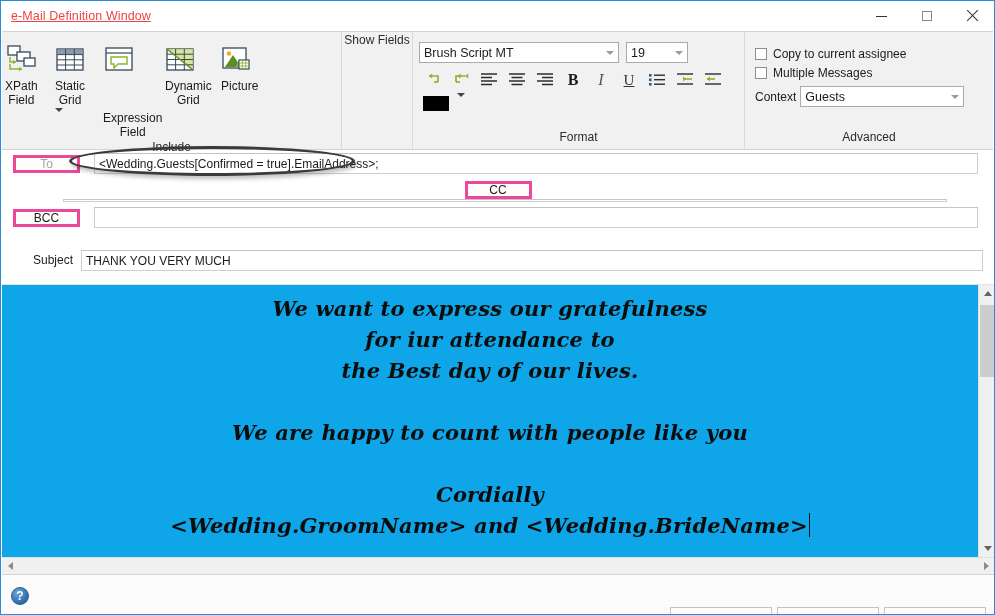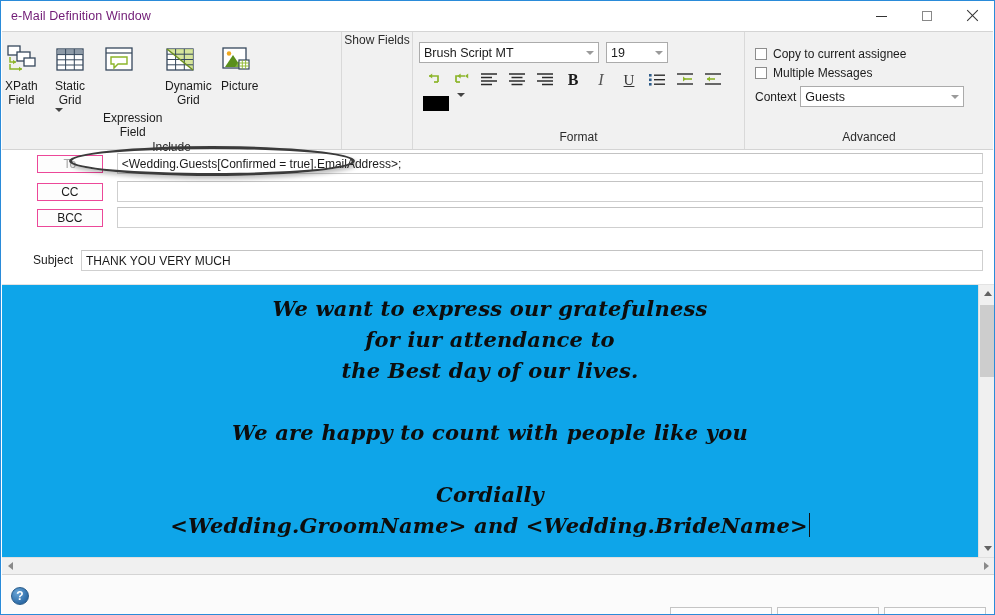--- a/index.html
+++ b/index.html
@@ -29,22 +29,23 @@
     left: 0; top: 0;
     width: 993px;
     height: 30px;
     background: #ffffff;
     display: flex;
     align-items: center;
   }
   .title-text {
     padding-left: 10px;
     font-size: 12.5px;
-    color: #701a75;
+    color: #ef4444;
     letter-spacing: .1px;
+    text-decoration: underline;
   }
   .win-controls {
     position: absolute;
     right: 0; top: 0;
     height: 30px;
     display: flex;
   }
   .win-btn {
     width: 45px;
     height: 30px;
@@ -168,21 +169,21 @@
   .combo .ccaret {
     width: 16px;
     display: flex; align-items: center; justify-content: center;
   }
   .caret-sm {
     width: 0; height: 0;
     border-left: 4px solid transparent;
     border-right: 4px solid transparent;
     border-top: 4px solid #9a9a9a;
   }
-  #font-family-combo { width: 180px; }
+  #font-family-combo { width: 200px; }
   #font-size-combo   { width: 62px; margin-left: 7px; }
 
   .fmt-row2 { display: flex; align-items: center; margin-top: 5px; }
   .fmt-row3 { display: flex; align-items: center; margin-top: 4px; }
   .tool {
     width: 28px; height: 24px;
     display: flex; align-items: center; justify-content: center;
     cursor: default;
   }
 
@@ -209,28 +210,27 @@
 
   
   .addr-row {
     position: absolute;
     height: 21px;
     display: flex;
     align-items: center;
   }
   .addr-btn {
     width: 67px; height: 18px;
-    border: 1px solid #ec4899;
+    border: 3px solid #ec4899;
     background: #fdfdfd;
     box-sizing: border-box;
     font-size: 12px;
     display: flex; align-items: center; justify-content: center;
     cursor: default;
     color: #1b1b1b;
-    margin-left: 24px;
   }
   #addr-btn-to { color: #a6a6a6; }
   .addr-input {
     height: 21px;
     border: 1px solid #cfcfcf;
     border-top-color: #c3c3c3;
     background: #fff;
     box-sizing: border-box;
     font-size: 12px;
     display: flex; align-items: center;
@@ -687,21 +687,21 @@
       <div class="rgroup-label">Advanced</div>
     </div>
 
   </div>
 
   <div class="addr-row" style="left:12px; top:152px; width:970px;">
     <div class="addr-btn" id="addr-btn-to">To</div>
     <div class="addr-input" style="width:884px; margin-left:14px;">&lt;Wedding.Guests[Confirmed = true].EmailAddress&gt;;</div>
   </div>
 
-  <div class="addr-row" style="left:12px; top:180px; width:970px;">
+  <div class="addr-row" style="left:12px; top:180px; width:970px;flex-direction:column;">
     <div class="addr-btn">CC</div>
     <div class="addr-input" style="width:884px; margin-left:14px;"></div>
   </div>
 
   <div class="addr-row" style="left:12px; top:206px; width:970px;">
     <div class="addr-btn">BCC</div>
     <div class="addr-input" style="width:884px; margin-left:14px;"></div>
   </div>
 
   <div class="highlight-ellipse"></div>

